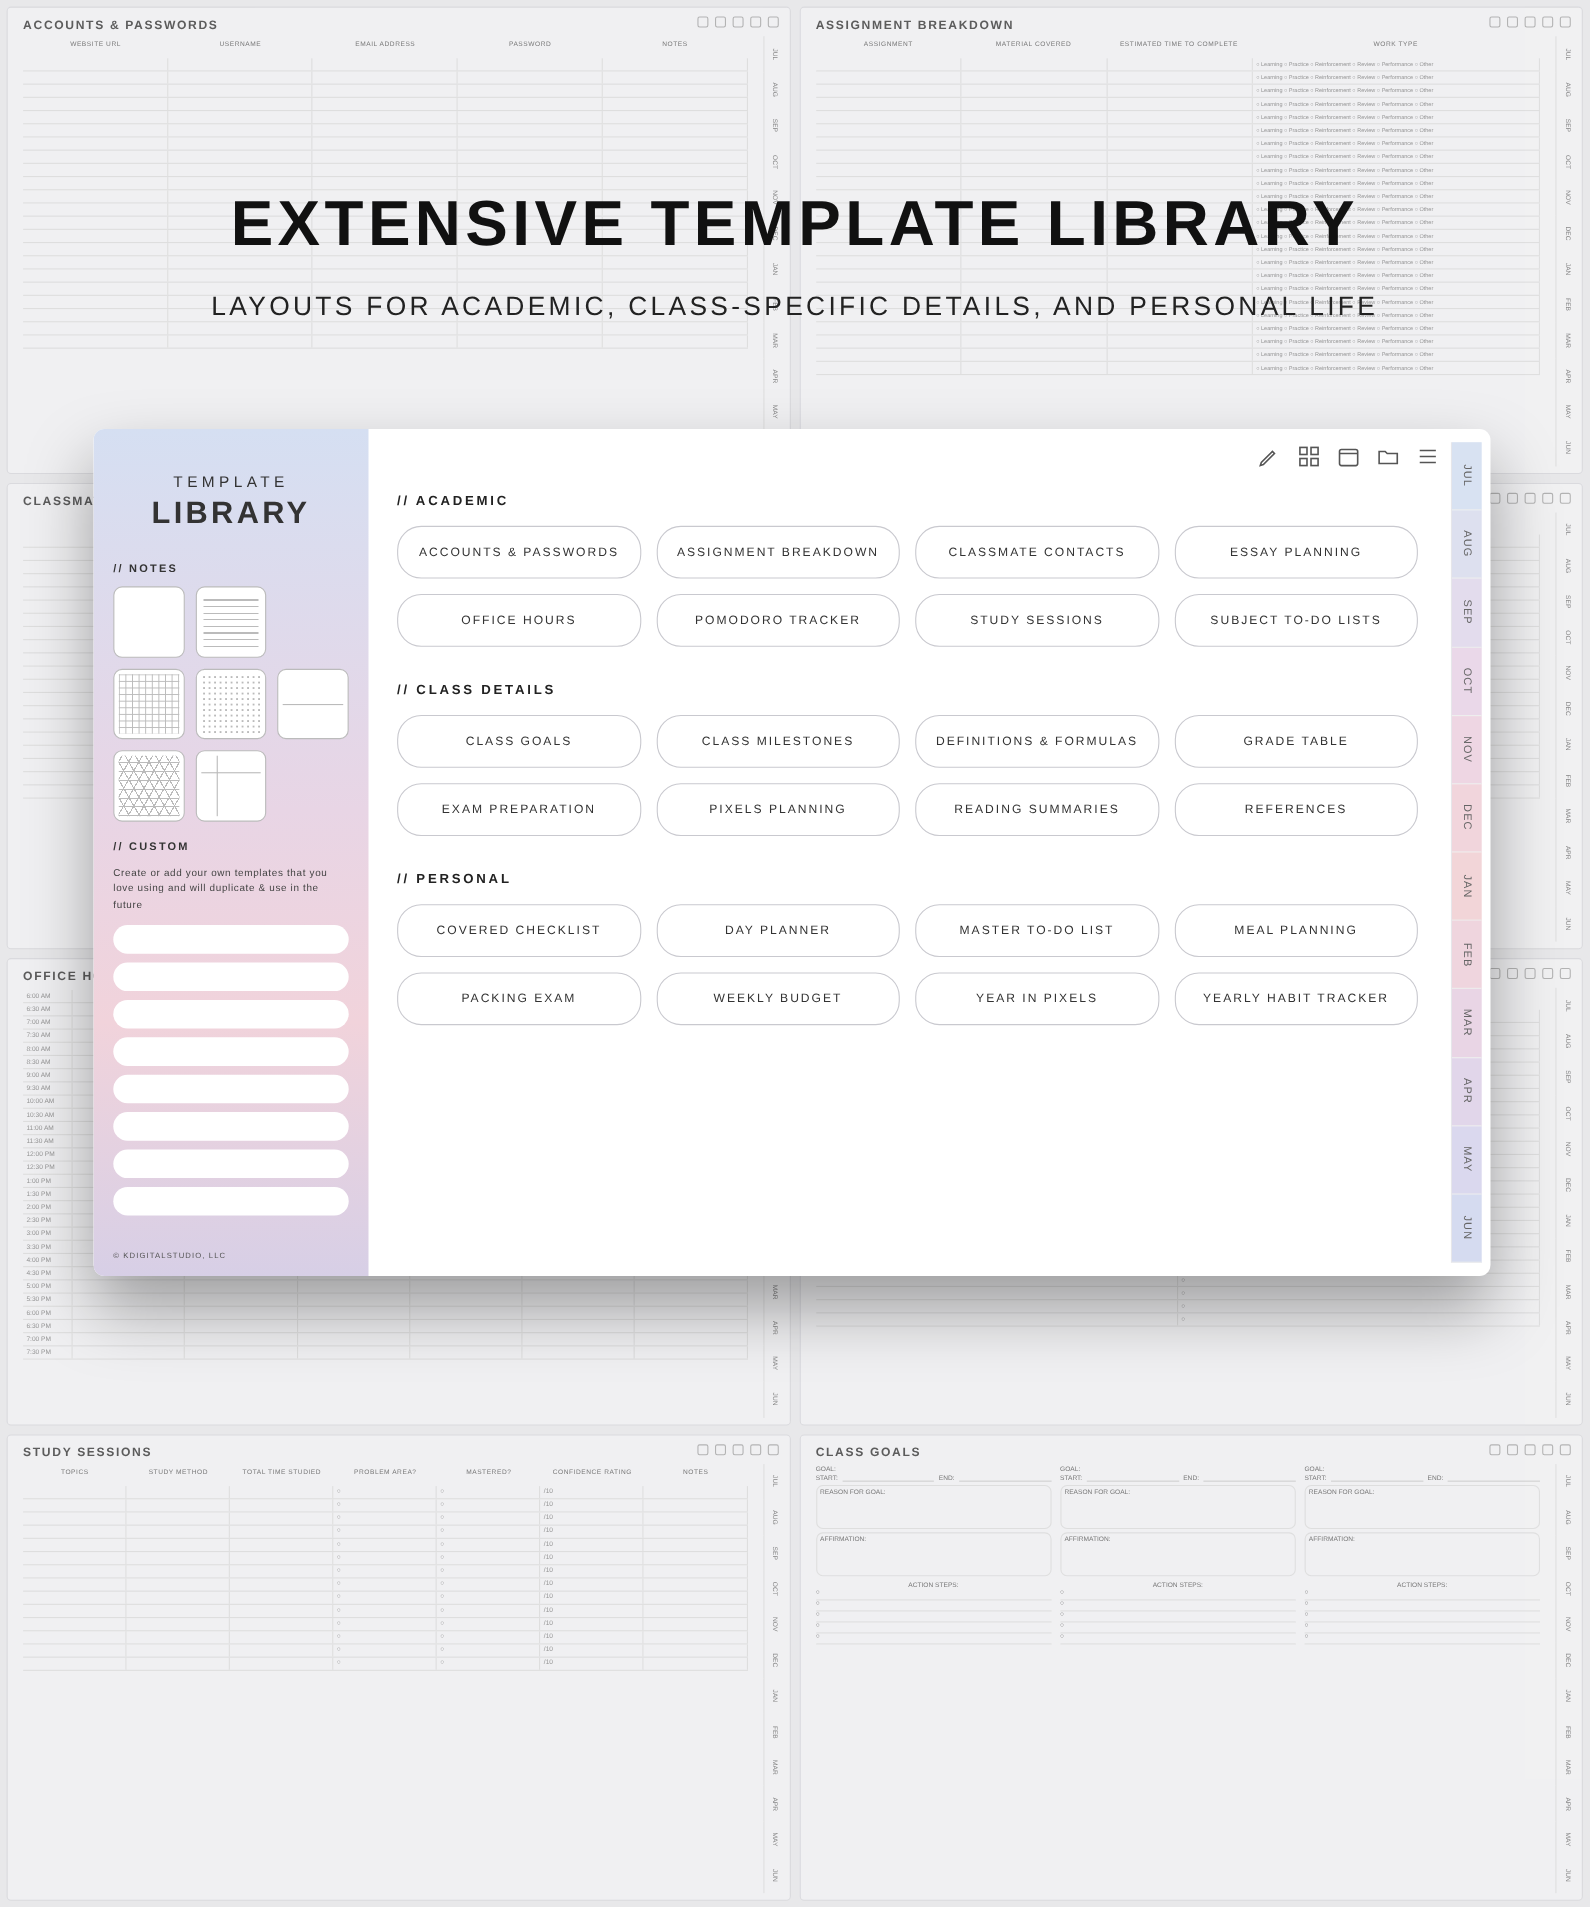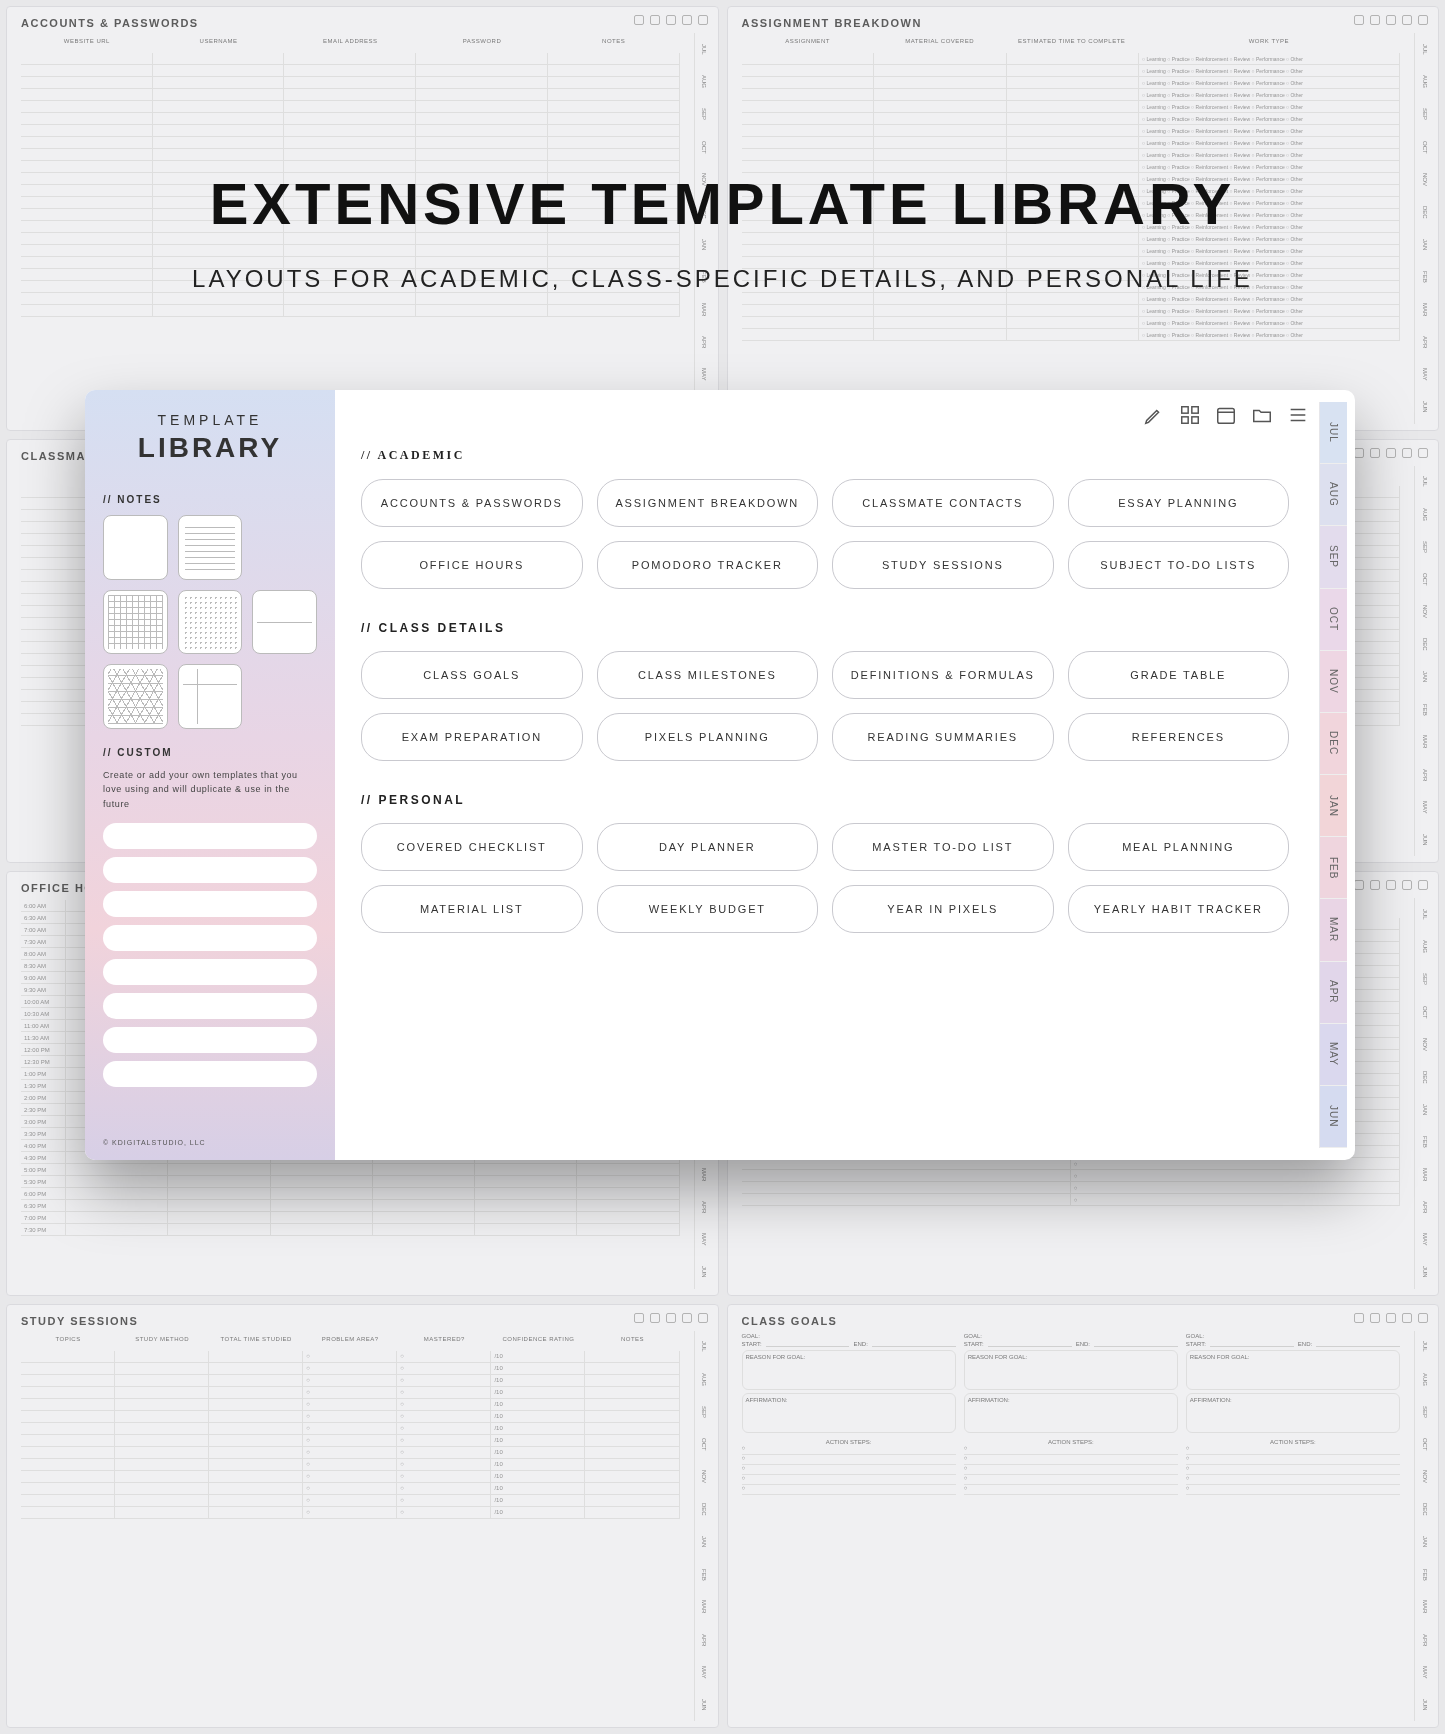--- a/index.html
+++ b/index.html
@@ -98,21 +98,21 @@
     border-radius: 10px;
     box-shadow: 0 30px 60px rgba(0,0,0,0.35);
     display: flex;
     overflow: hidden;
     z-index: 10;
   }
 
   .sidebar {
     width: 250px;
     background: linear-gradient(180deg, #d5dff2 0%, #e8d5e5 45%, #f1d3db 70%, #d7cfe6 100%);
-    padding: 22px 18px 14px;
+    padding: 40px 18px 14px;
     display: flex; flex-direction: column;
     font-size: 11px;
     color: #333;
   }
   .sidebar .sb-title { text-align: center; letter-spacing: 4px; font-size: 14px; }
   .sidebar .sb-big { text-align: center; font-weight: 800; font-size: 28px; letter-spacing: 3px; margin-top:4px; margin-bottom:22px;}
   .sb-label { font-size: 10px; letter-spacing: 2px; color:#333; margin: 8px 0 10px; font-weight:600;}
   .note-grid { display: grid; grid-template-columns: repeat(3, 1fr); gap: 10px; margin-bottom: 10px;}
   .note-tile {
     background: #fff; border: 1px solid #bbb; border-radius: 8px;
@@ -160,21 +160,21 @@
   .month-rail div:nth-child(5){ background:#eed6e3;}
   .month-rail div:nth-child(6){ background:#f1d5dc;}
   .month-rail div:nth-child(7){ background:#f2d5d8;}
   .month-rail div:nth-child(8){ background:#efd5de;}
   .month-rail div:nth-child(9){ background:#e9d5e5;}
   .month-rail div:nth-child(10){ background:#e1d6ea;}
   .month-rail div:nth-child(11){ background:#dad8ee;}
   .month-rail div:nth-child(12){ background:#d5dbf0;}
 
   .section-label { font-size: 12px; letter-spacing: 2.5px; color:#222; font-weight:600; margin: 32px 0 16px; }
-  .section-label:first-of-type { margin-top: 40px; font-family: Liberation Serif, serif; }
+  .section-label:first-of-type { margin-top: 40px; }
   .pill-row { display:flex; gap: 14px; flex-wrap: wrap; margin-right: 38px;}
   .pill {
     flex: 0 0 calc(25% - 11px);
     border: 1px solid #c9c9cf;
     border-radius: 22px;
     height: 48px;
     display:flex; align-items:center; justify-content:center;
     font-size: 11px; letter-spacing: 1.8px; color:#333;
     background:#fff;
   }
@@ -1477,20 +1477,20 @@
           <div class="pill">PIXELS PLANNING</div>
           <div class="pill">READING SUMMARIES</div>
           <div class="pill">REFERENCES</div>
         </div>
         <div class="section-label">// PERSONAL</div>
         <div class="pill-row">
           <div class="pill">COVERED CHECKLIST</div>
           <div class="pill">DAY PLANNER</div>
           <div class="pill">MASTER TO-DO LIST</div>
           <div class="pill">MEAL PLANNING</div>
-          <div class="pill">MATERIAL LIST</div>
+          <div class="pill">PACKING EXAM</div>
           <div class="pill">WEEKLY BUDGET</div>
           <div class="pill">YEAR IN PIXELS</div>
           <div class="pill">YEARLY HABIT TRACKER</div>
         </div>
       </div>
   </div>
 </div>
 
 </body></html>

